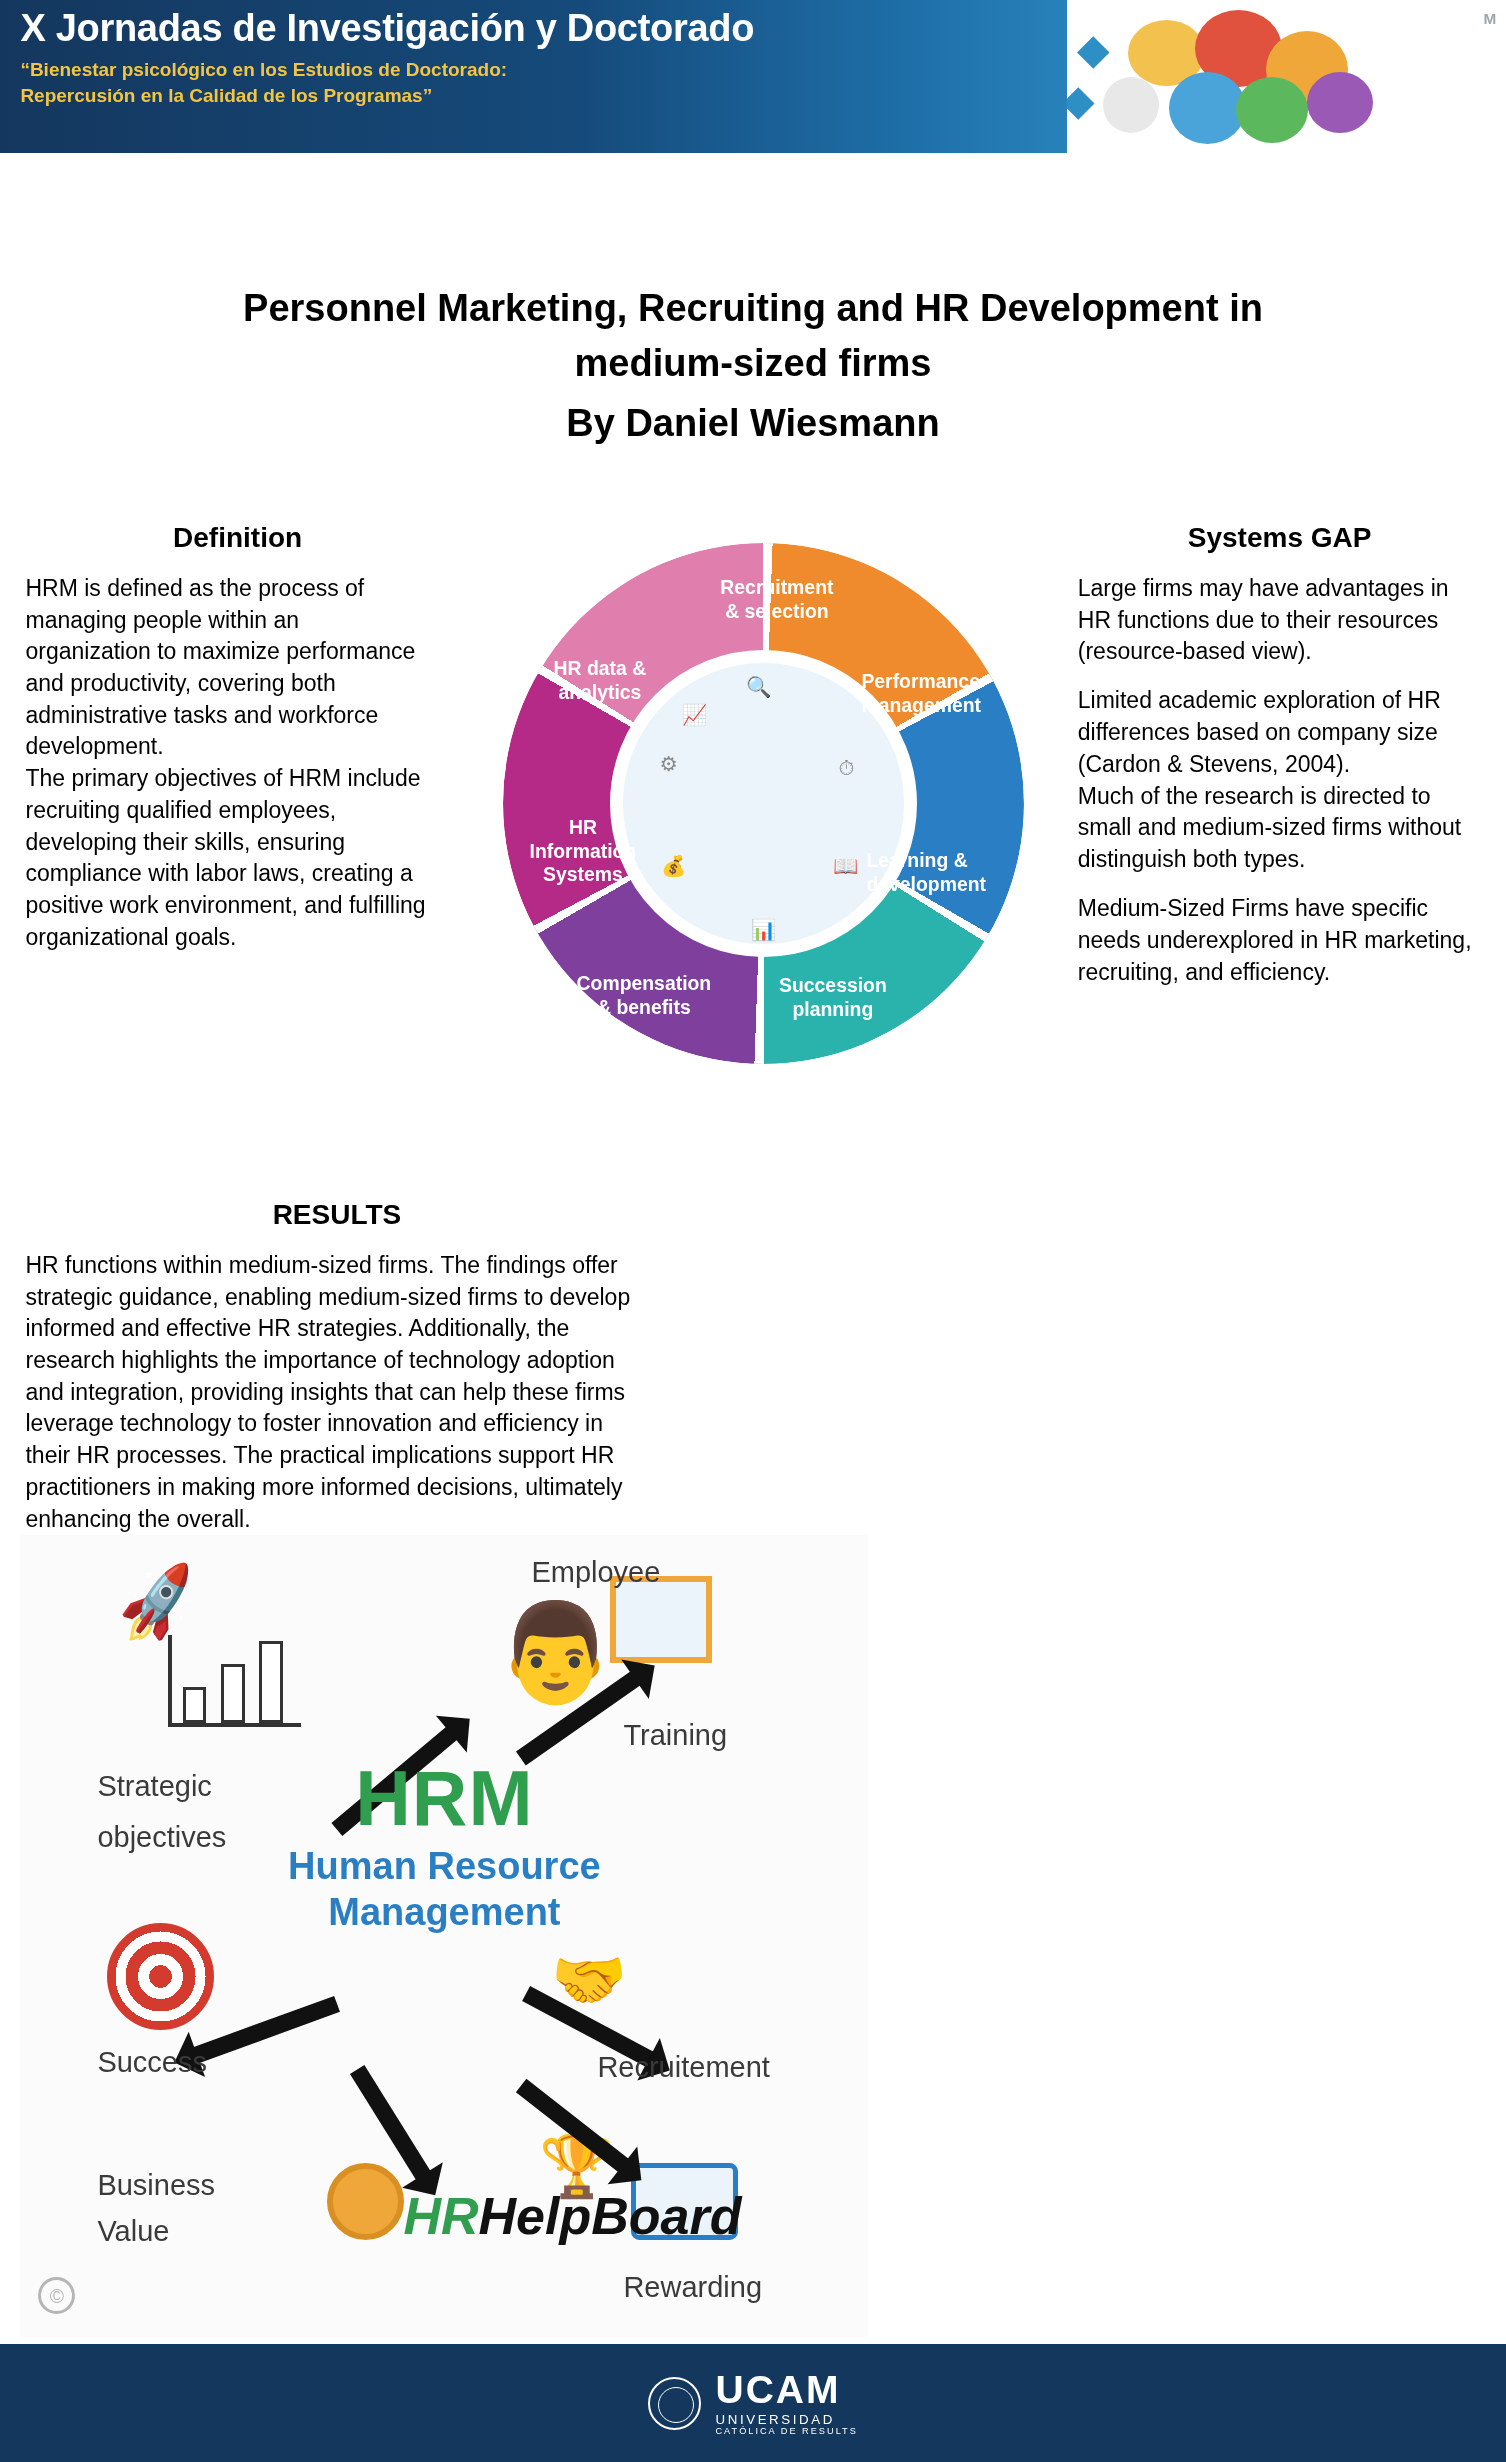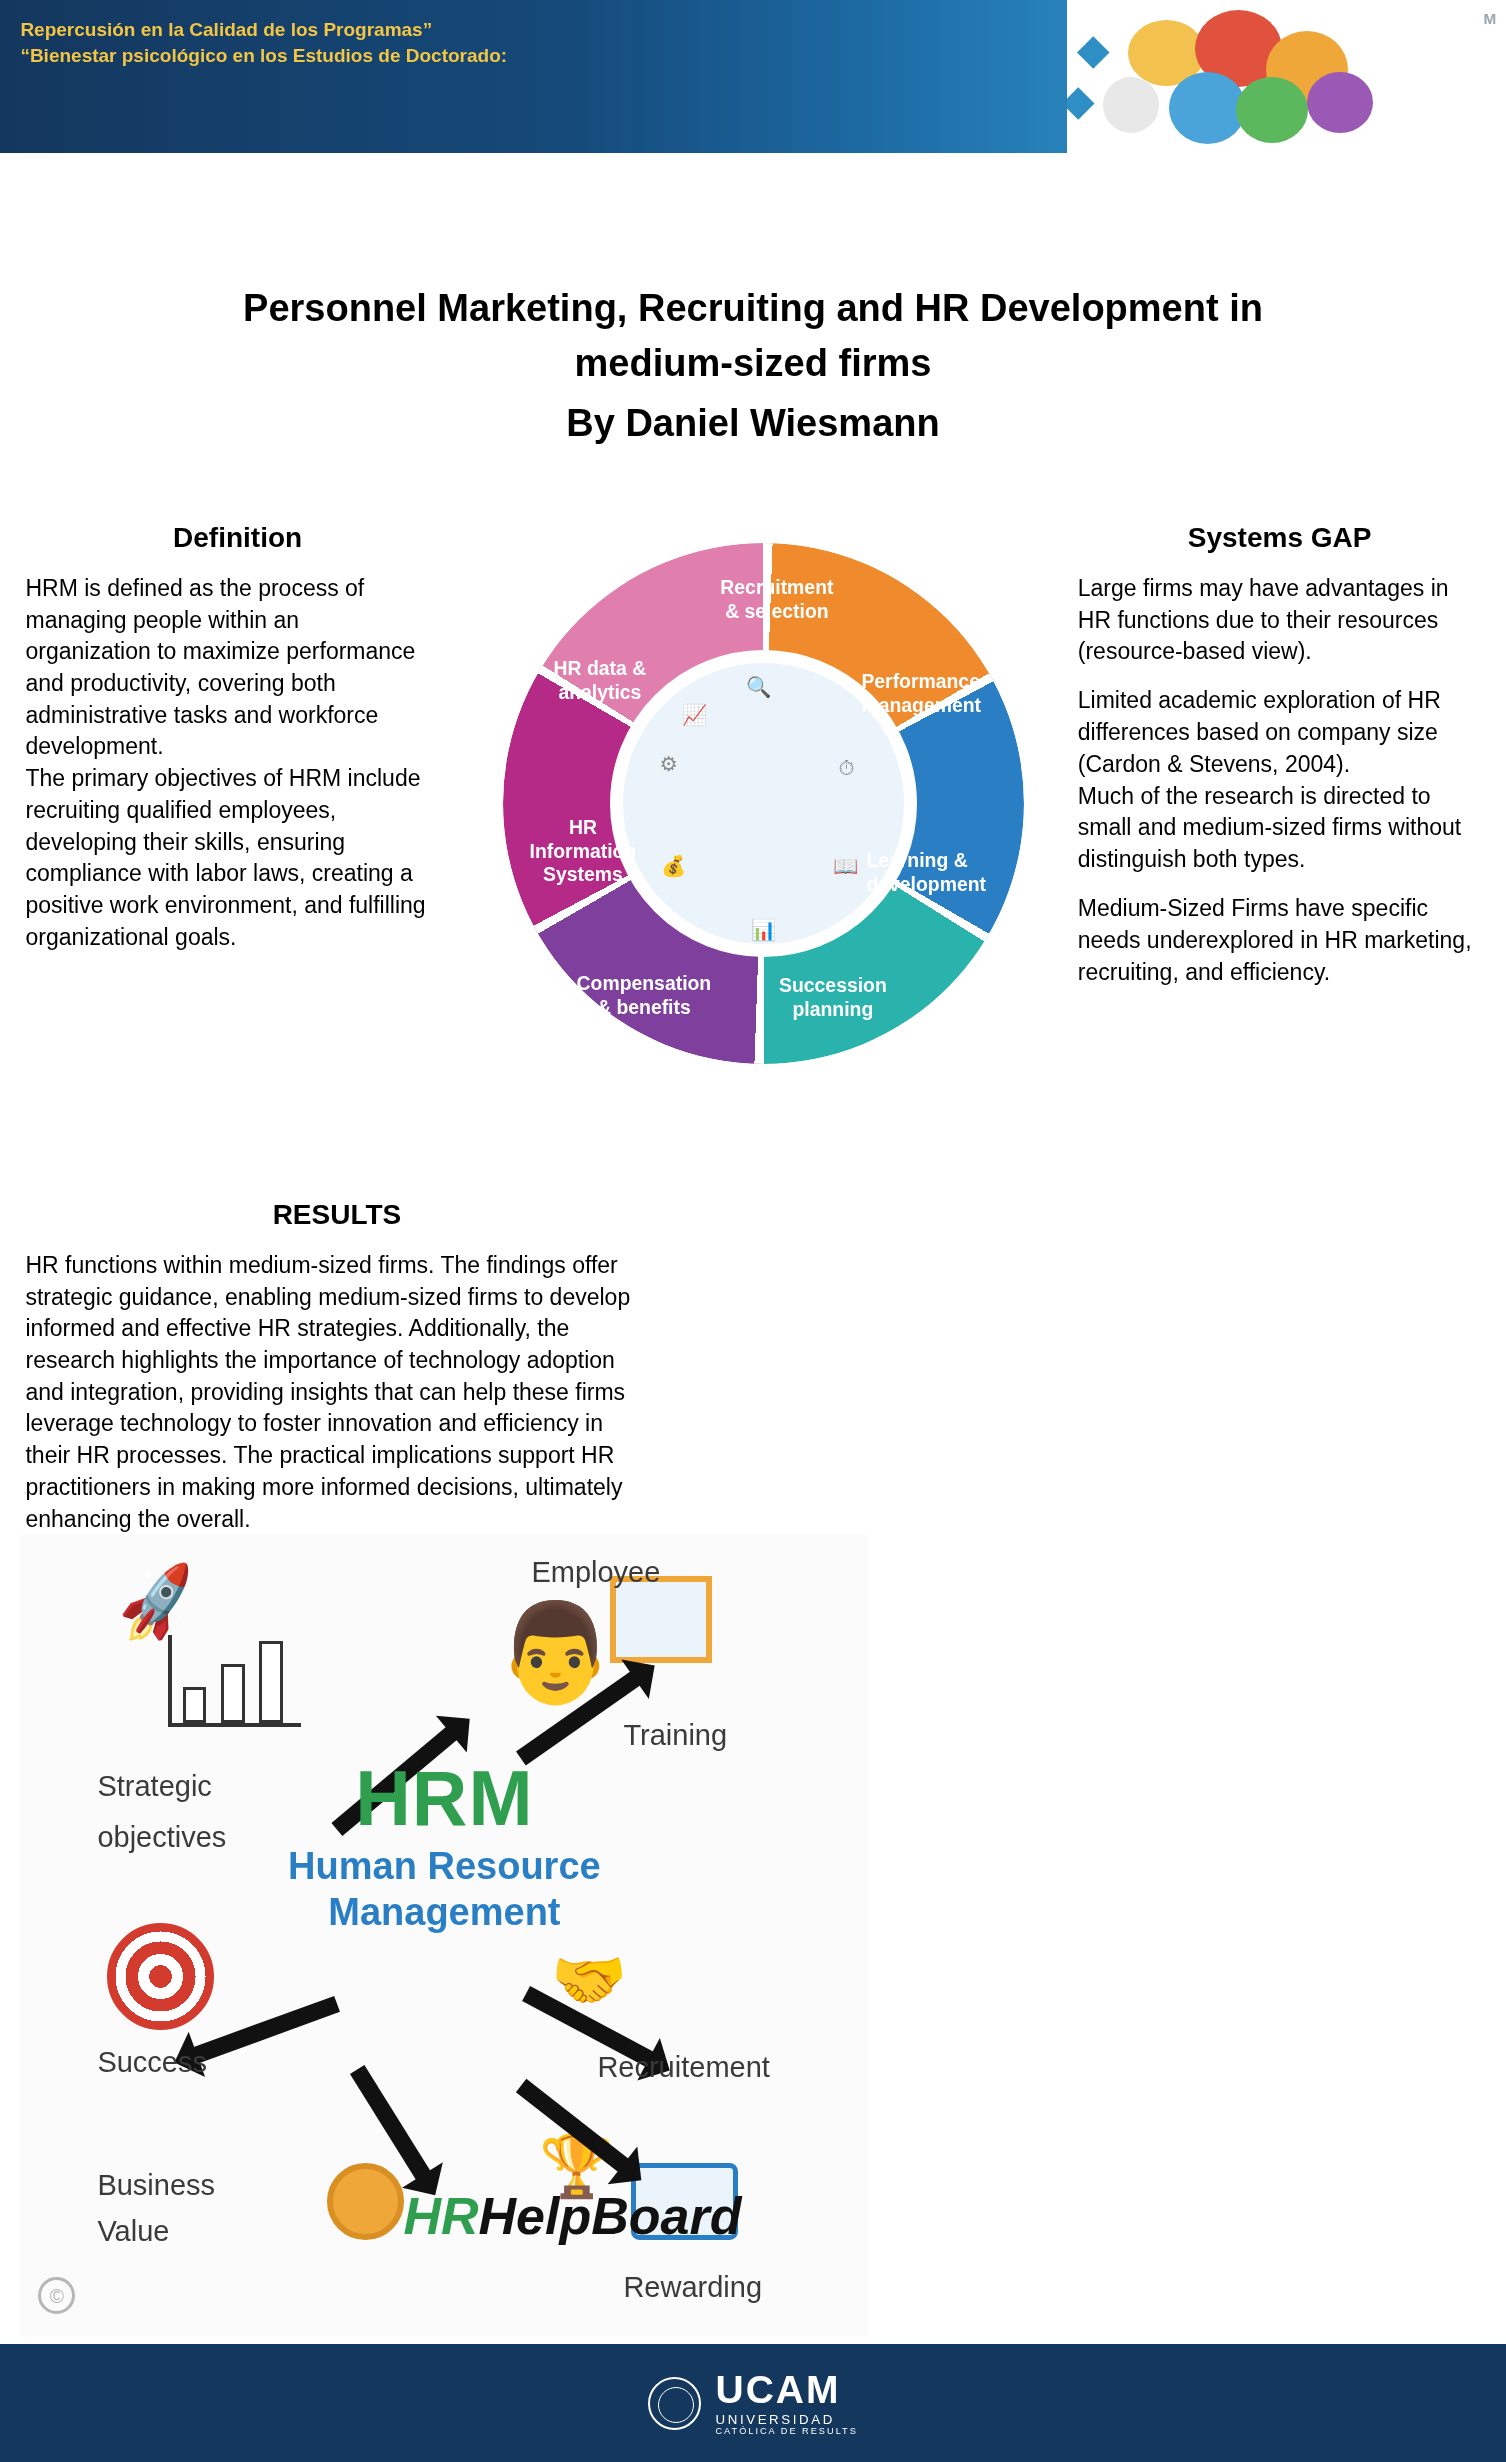--- a/index.html
+++ b/index.html
@@ -415,23 +415,24 @@
   .ucam-text { color: #ffffff; line-height: 1.05; }
   .ucam-main { font-size: 39px; font-weight: bold; letter-spacing: 2px; }
   .ucam-l2 { font-size: 13.3px; letter-spacing: 2.6px; margin-top: 2px; }
   .ucam-l3 { font-size: 9.2px; letter-spacing: 2px; }
 </style>
 </head>
 <body>
 
 <div class="header">
   <div class="header-left">
+    <div class="header-title">X Jornadas de Investigación y Doctorado</div>
     <div class="header-sub">
+      <div>“Bienestar psicológico en los Estudios de Doctorado:</div>
       <div>Repercusión en la Calidad de los Programas”</div>
-      <div>“Bienestar psicológico en los Estudios de Doctorado:</div>
     </div>
   </div>
 
   <div class="header-art">
     <div class="brain-blob" style="left:61px; top:20.4px; width:77px; height:66px; background:#f2c14e;"></div>
     <div class="brain-blob" style="left:128px; top:10.2px; width:87px; height:77px; background:#e0513e;"></div>
     <div class="brain-blob" style="left:199px; top:31px; width:82px; height:77px; background:#f0a73a;"></div>
     <div class="brain-blob" style="left:102px; top:72px; width:77px; height:72px; background:#4aa3d9;"></div>
     <div class="brain-blob" style="left:169px; top:77px; width:72px; height:66px; background:#5cb85c;"></div>
     <div class="brain-blob" style="left:240px; top:72px; width:66px; height:61px; background:#9b59b6;"></div>

